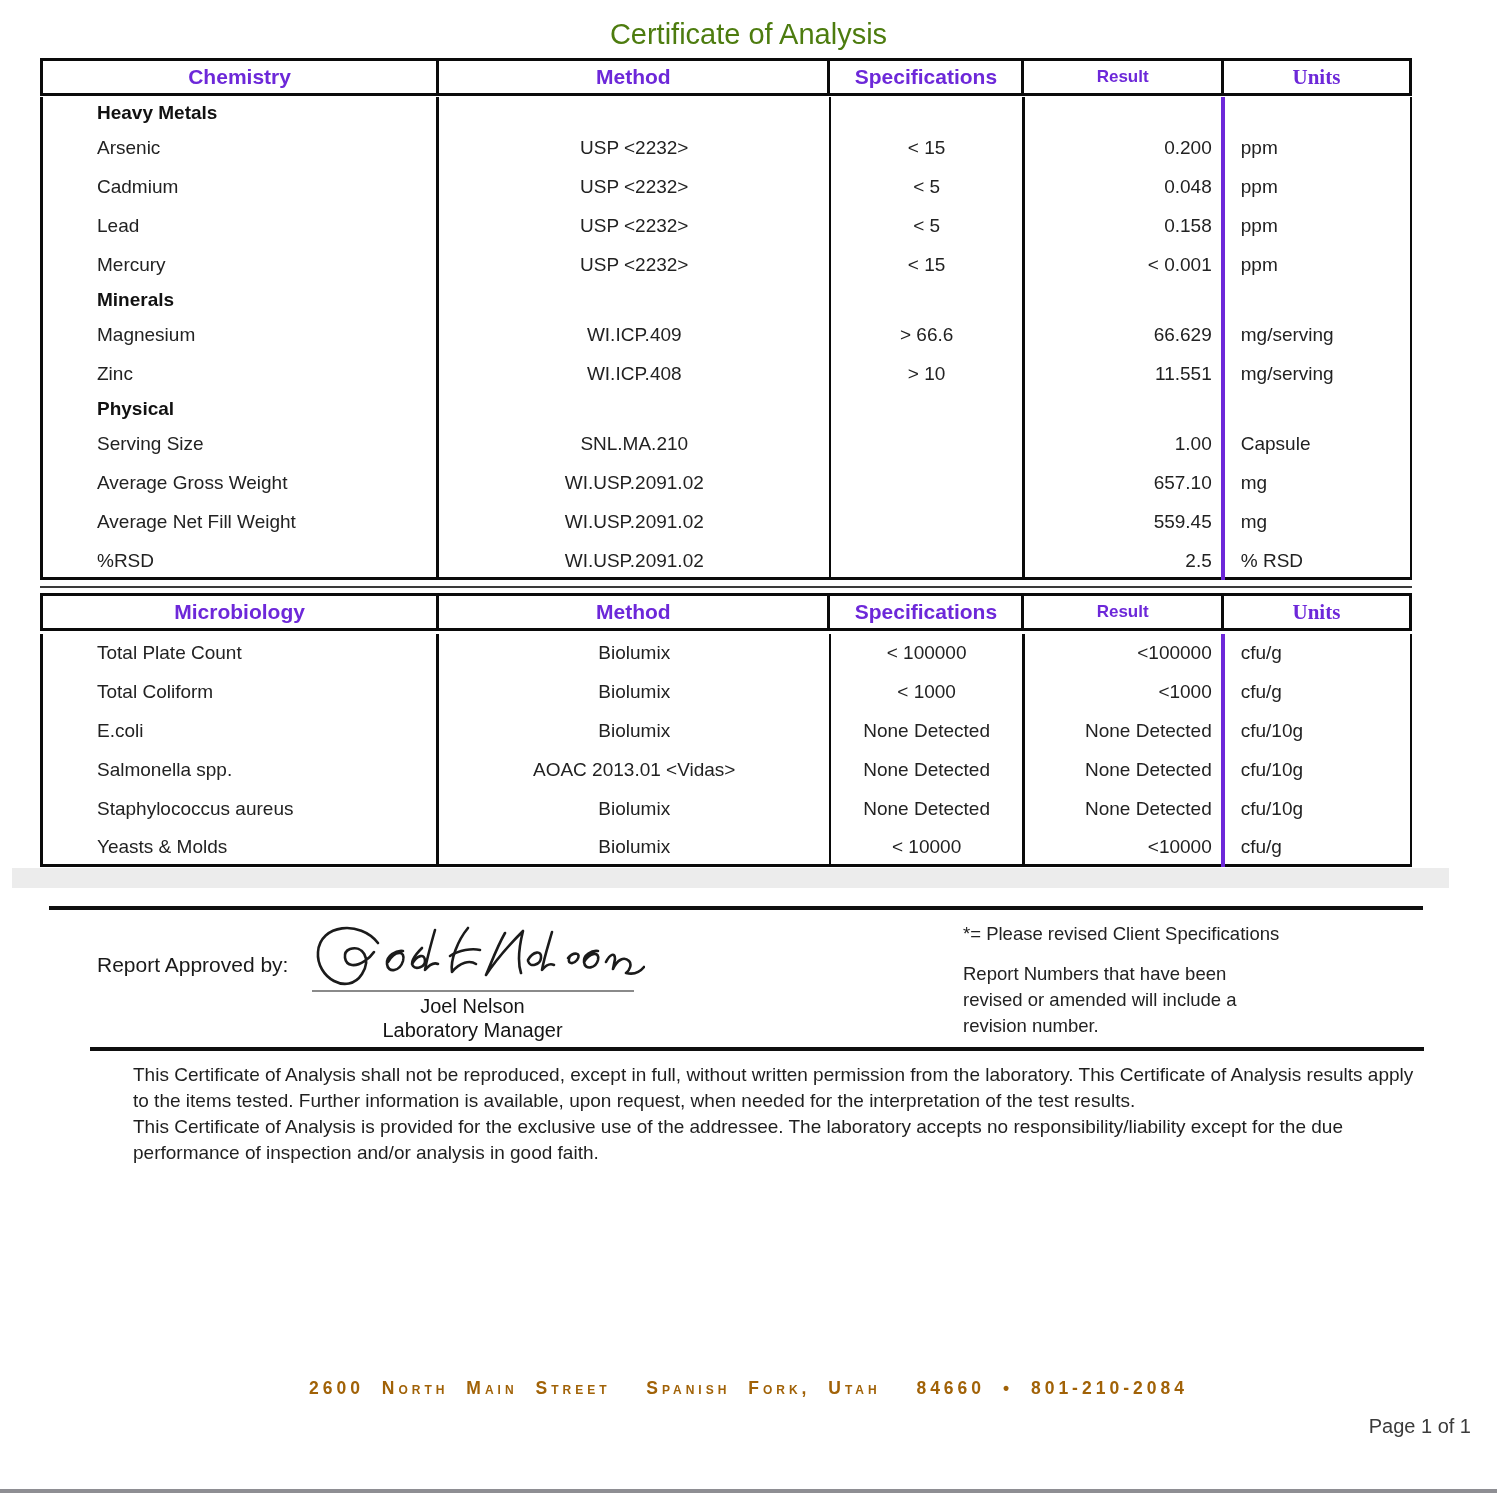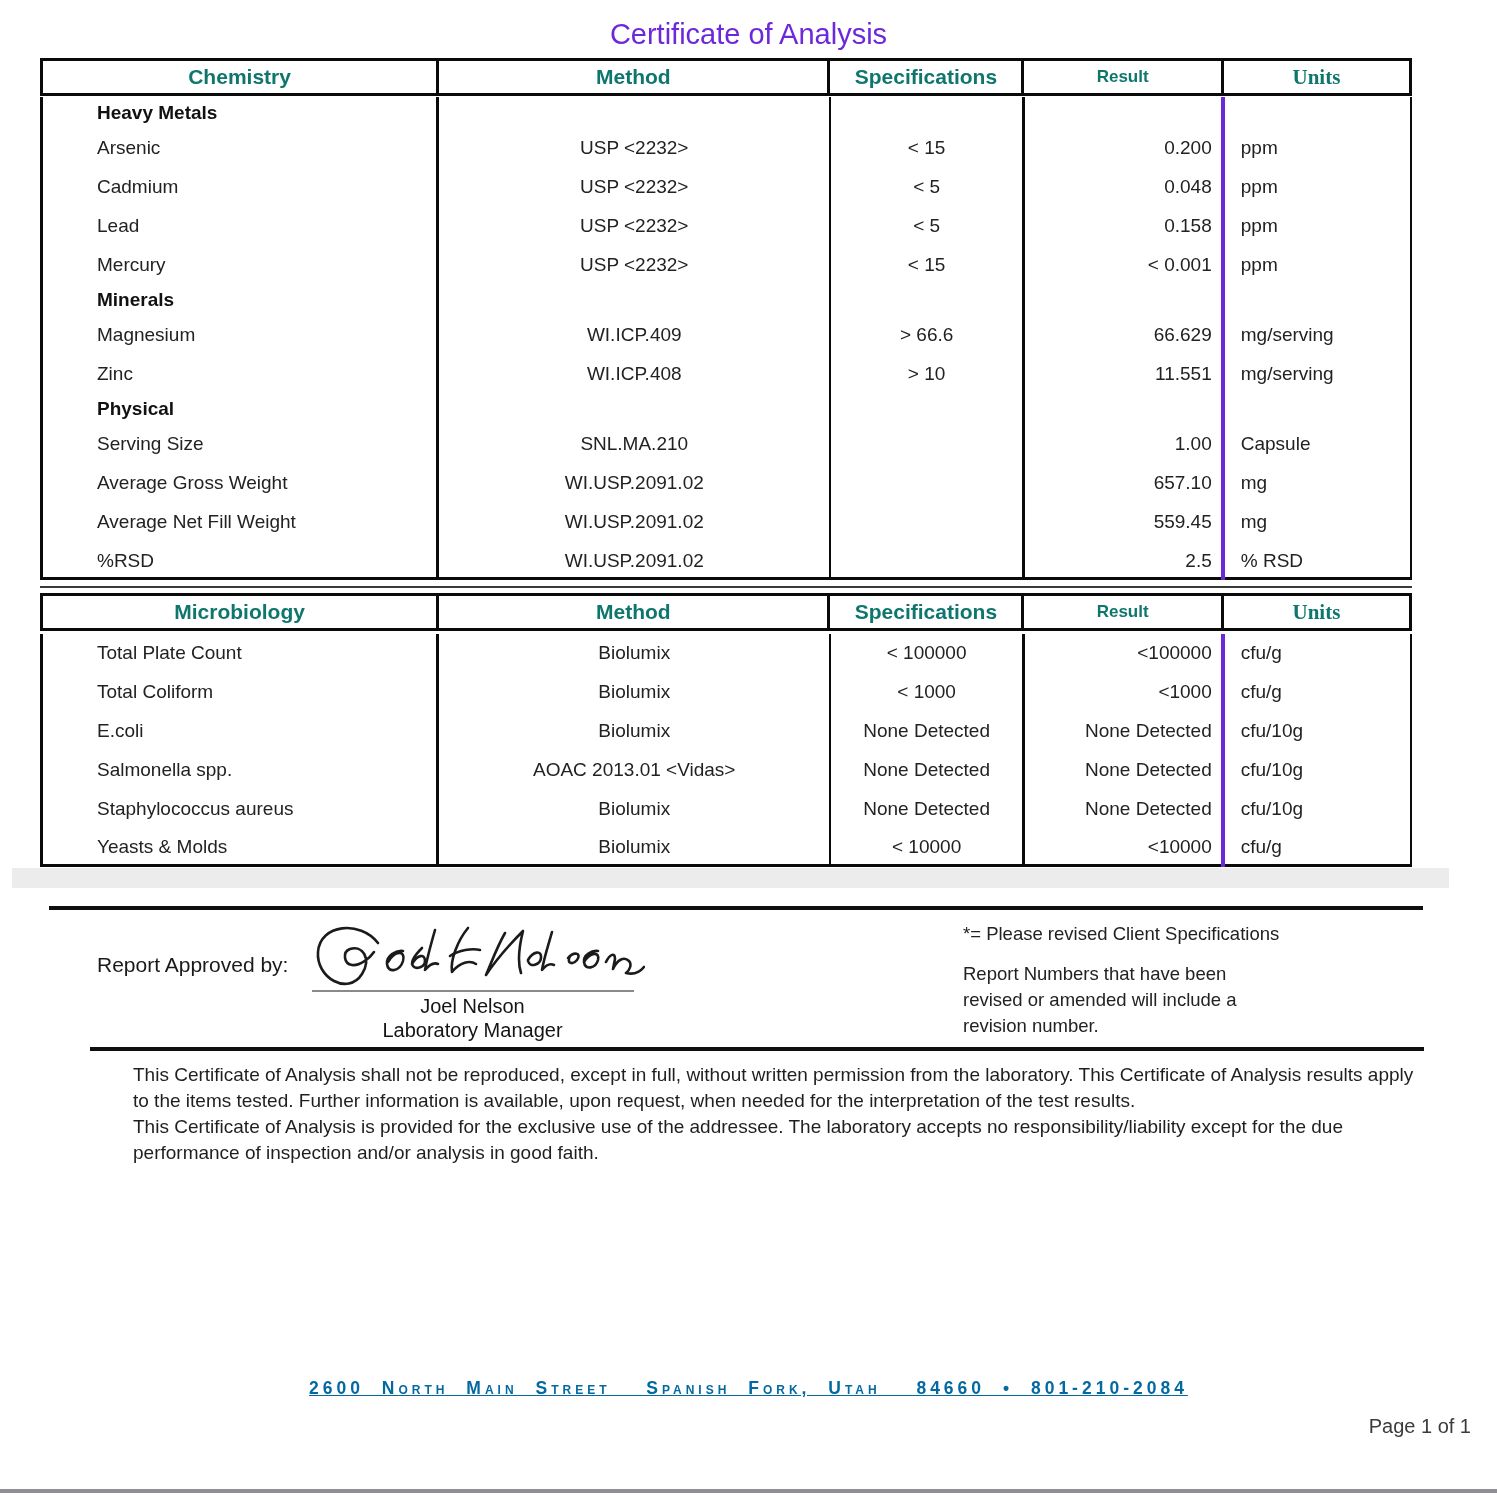--- a/index.html
+++ b/index.html
@@ -1,30 +1,30 @@
 <!DOCTYPE html>
 <html><head>
 <meta charset="utf-8">
 <style>
   html,body{margin:0;padding:0;background:#fff;}
   .page{
     position:relative;width:1497px;height:1497px;background:#ffffff;
     font-family:"Liberation Sans","DejaVu Sans",sans-serif;color:#1c1c1c;overflow:hidden;
   }
-  .title{position:absolute;top:18px;left:0;width:100%;text-align:center;font-size:29px;font-weight:500;color:#6d28d9;}
+  .title{position:absolute;top:18px;left:0;width:100%;text-align:center;font-size:29px;font-weight:500;color:#4d7c0f;}
 
   
   .thead{
     position:absolute;left:40px;width:1372px;box-sizing:border-box;
     border:3px solid #0a0a0a;display:grid;grid-template-columns:29% 28.65% 14.2% 14.6% 13.55%;
     background:#fff;
   }
   .thead .hcell{
     box-sizing:border-box;border-right:3px solid #0a0a0a;display:flex;align-items:center;justify-content:center;
-    height:32px;font-weight:bold;font-size:21px;color:#0f766e;
+    height:32px;font-weight:bold;font-size:21px;color:#6d28d9;
   }
   .thead .hcell:last-child{border-right:none;font-family:Liberation Serif, serif;}
   .thead .hcell.small{font-size:17px;}
   .tbody{
     position:absolute;left:40px;width:1372px;box-sizing:border-box;background:#fff;
     border-left:3px solid #0a0a0a;border-right:2px solid #0a0a0a;border-bottom:3px solid #0a0a0a;
   }
   .trow{display:grid;grid-template-columns:29% 28.65% 14.2% 14.6% 13.55%;}
   .trow>div{box-sizing:border-box;display:flex;align-items:center;font-size:19px;color:#222;overflow:hidden;}
   .trow .c1{border-right:3px solid #0a0a0a;padding-left:6px;justify-content:flex-start;margin-left:48px;}
@@ -254,18 +254,18 @@
   <div class="note-star">*= Please revised Client Specifications</div>
   <div class="note-rev">Report Numbers that have been revised or amended will include a revision number.</div>
 
   <div class="rule" style="left:90px;top:1047px;width:1334px;height:4px;"></div>
 
   <div class="disclaimer">
     <p>This Certificate of Analysis shall not be reproduced, except in full, without written permission from the laboratory. This Certificate of Analysis results apply to the items tested. Further information is available, upon request, when needed for the interpretation of the test results.</p>
     <p>This Certificate of Analysis is provided for the exclusive use of the addressee. The laboratory accepts no responsibility/liability except for the due performance of inspection and/or analysis in good faith.</p>
   </div>
 
-  <div class="footer-address" style="color: #0369a1; text-decoration: underline;">2600 North Main Street  Spanish Fork, Utah  84660 • 801-210-2084</div>
+  <div class="footer-address" style="color: #a16207;">2600 North Main Street  Spanish Fork, Utah  84660 • 801-210-2084</div>
 
   <div class="page-num">Page 1 of 1</div>
 
   <div class="bottom-line"></div>
 </div>
 
 </body></html>

